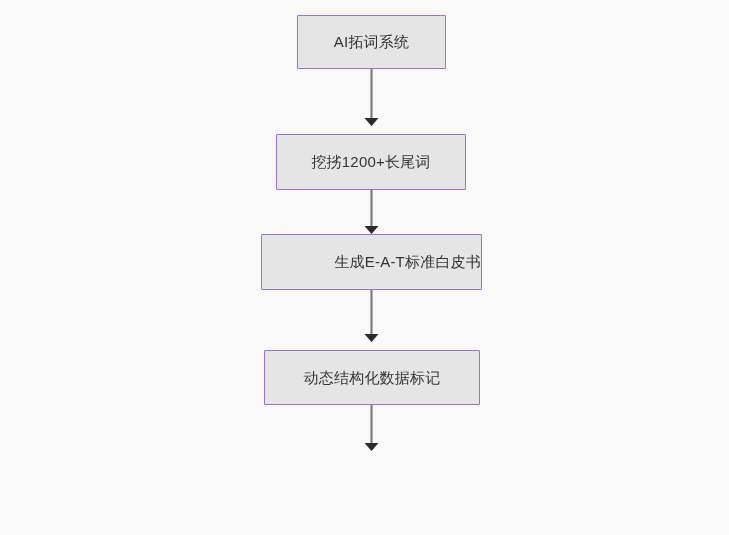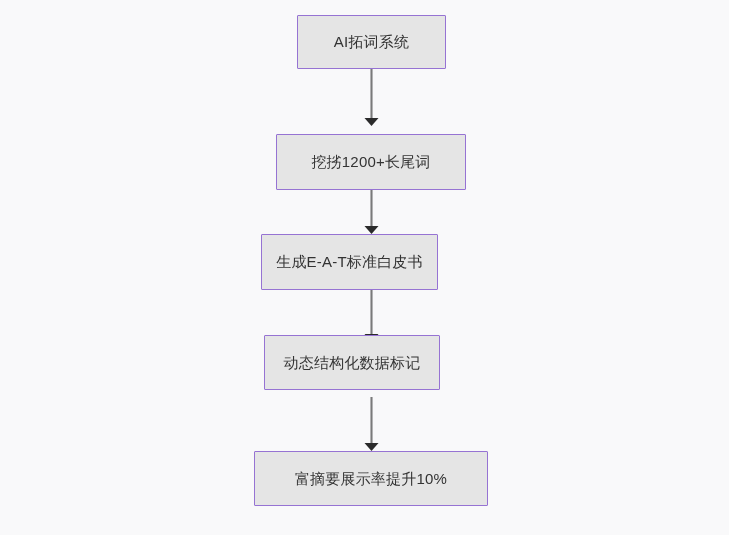--- a/index.html
+++ b/index.html
@@ -73,25 +73,22 @@
   </svg>
 
   <div class="node" style="left:297px; top:15px; width:149px; height:54px;">
     <span>AI拓词系统</span>
   </div>
 
   <div class="node" style="left:276px; top:134px; width:190px; height:56px;">
     <span>挖挘1200+长尾词</span>
   </div>
 
-  <div class="node" style="left:261px; top:234px; width:177px; height:56px;">
+  <div class="node" style="left:261px; top:234px; width:221px; height:56px;justify-content:flex-end;">
     <span>生成E-A-T标准白皮书</span>
   </div>
 
-  <div class="node" style="left:264px; top:335px; width:176px; height:55px;">
+  <div class="node" style="left:264px; top:350px; width:216px; height:55px;">
     <span>动态结构化数据标记</span>
   </div>
 
-  <div class="node" style="left:254px; top:451px; width:234px; height:55px;">
-    <span>富摘要展示率提升10%</span>
-  </div>
 
 </div>
 
 </body></html>

